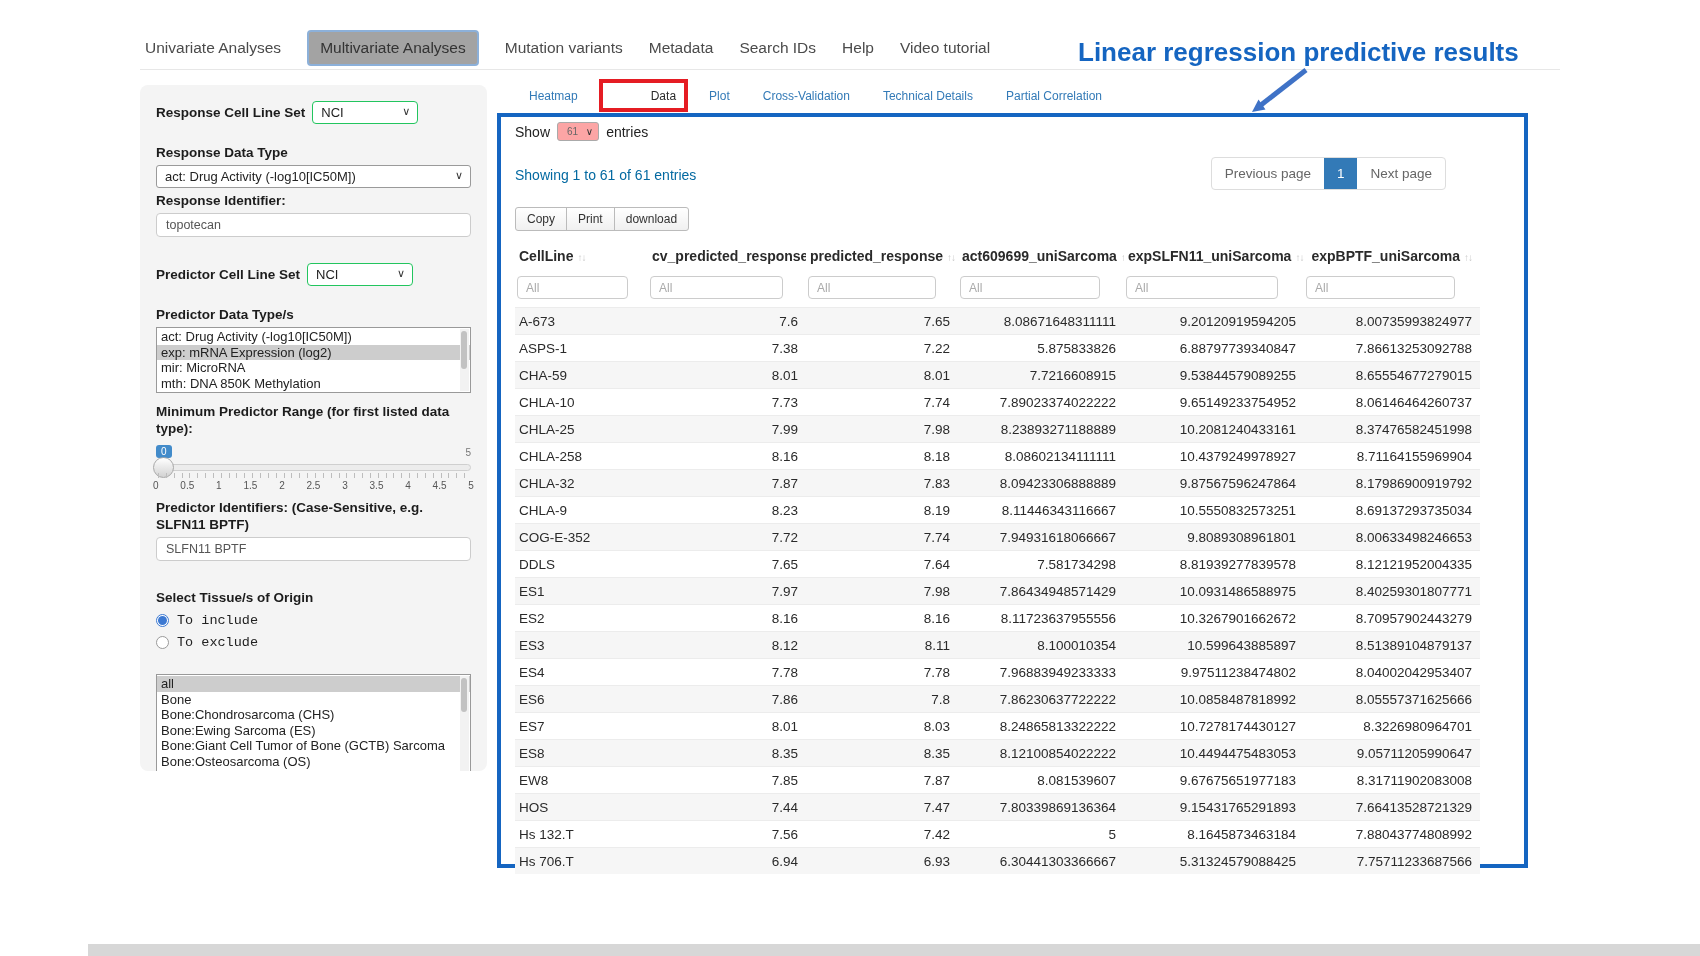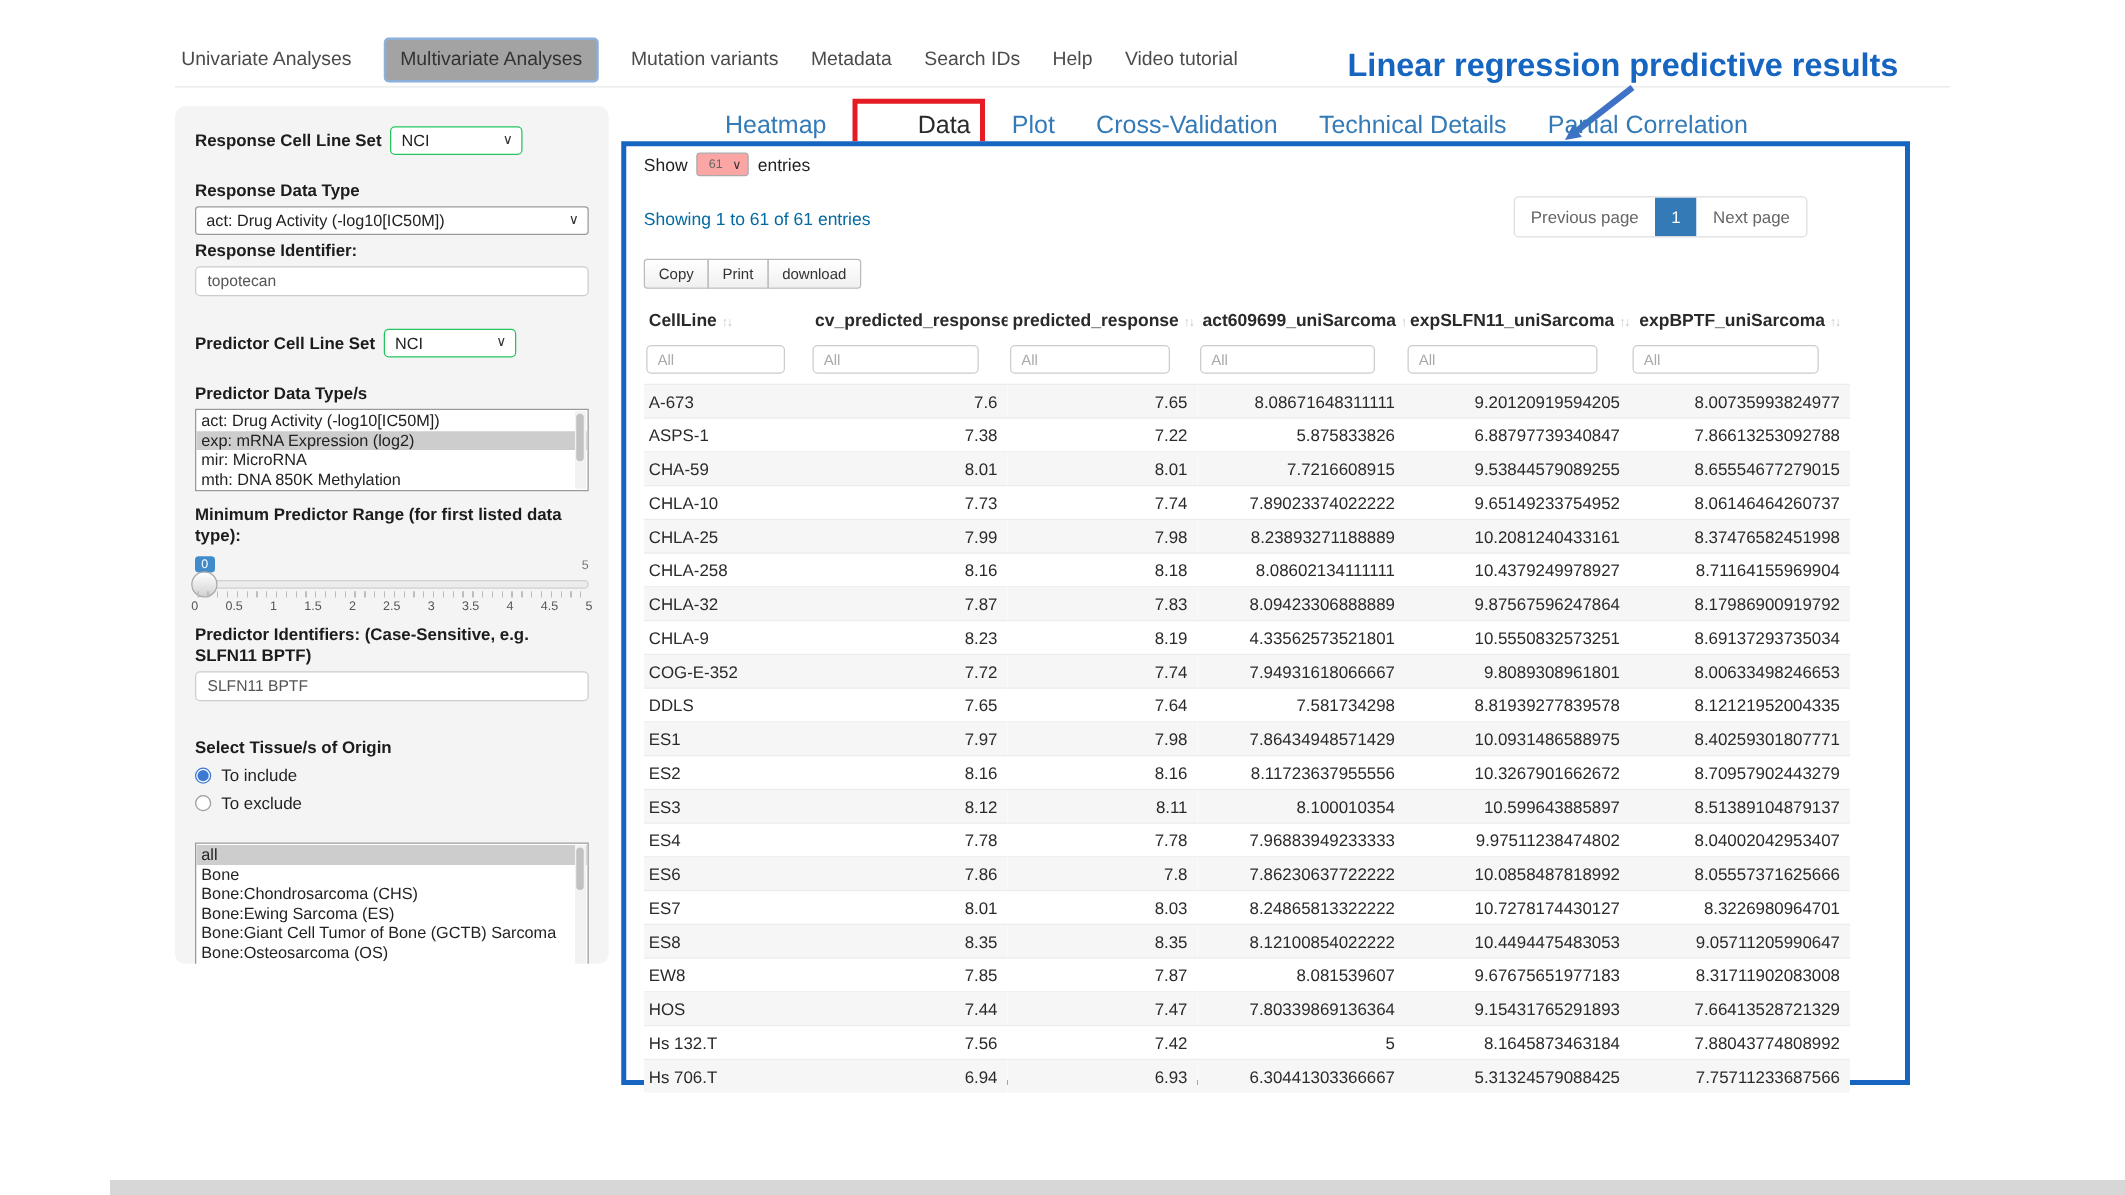--- a/index.html
+++ b/index.html
@@ -49,28 +49,28 @@
   .slider-max { position:absolute; right:0; top:2px; font-size:10px; color:#777; }
   .slider-track { position:absolute; left:0; right:0; top:19px; height:7px; background:#ececec;
                   border:1px solid #cfcfcf; border-radius:4px; }
   .slider-handle { position:absolute; left:-3px; top:12px; width:21px; height:21px; border-radius:50%;
                    background:linear-gradient(#ffffff,#d2d2d2); border:1px solid #a8a8a8; }
   .slider-ticks { position:absolute; left:2px; right:2px; top:28px; height:5px;
                   background:repeating-linear-gradient(90deg,#bdbdbd 0 1px,transparent 1px 7.85px); }
   .slider-labels { position:absolute; left:-3px; right:-3px; top:35px; display:flex;
                    justify-content:space-between; font-size:10px; color:#555; }
 
-  .radio-row { display:flex; align-items:center; gap:8px; margin-top:7px; }
+  .radio-row { display:flex; align-items:center; gap:8px; margin-top:7px;font-family:Liberation Mono, monospace; }
   .radio { width:13px; height:13px; border-radius:50%; border:1px solid #9a9a9a; background:#fff; position:relative; flex:none; }
   .radio.checked { border-color:#3c79d2; }
   .radio.checked::after { content:""; position:absolute; inset:1px; border-radius:50%; background:#3c79d2; }
 
   
-  .tabs { position:absolute; left:580px; top:89px; display:flex; gap:33px; align-items:center;
-          font-size:20px; color:#337ab7; }
+  .tabs { position:absolute; left:529px; top:89px; display:flex; gap:33px; align-items:center;
+          font-size:12px; color:#337ab7; }
   .tab { cursor:pointer; white-space:nowrap; }
   .tab.active { color:#2b2b2b;padding-left:40px; }
   .tab.highlight { position:relative; }
   .tab.highlight::after { content:""; position:absolute; left:-12px; right:-12px; top:-10px; bottom:-9px;
                           border:4px solid #e51c23; }
 
   .panel { position:absolute; left:497px; top:113px; width:1031px; height:755px;
            border:4px solid #1565c1; background:#fff; }
   .panel-inner { position:relative; padding:5px 14px; height:100%; }
 
@@ -327,21 +327,21 @@
             <td class="num">7.87</td>
             <td class="num">7.83</td>
             <td class="num">8.09423306888889</td>
             <td class="num">9.87567596247864</td>
             <td class="num">8.17986900919792</td>
           </tr>
           <tr>
             <td class="cl">CHLA-9</td>
             <td class="num">8.23</td>
             <td class="num">8.19</td>
-            <td class="num">4.33562573521801</td>
+            <td class="num">8.11446343116667</td>
             <td class="num">10.5550832573251</td>
             <td class="num">8.69137293735034</td>
           </tr>
           <tr>
             <td class="cl">COG-E-352</td>
             <td class="num">7.72</td>
             <td class="num">7.74</td>
             <td class="num">7.94931618066667</td>
             <td class="num">9.8089308961801</td>
             <td class="num">8.00633498246653</td>

